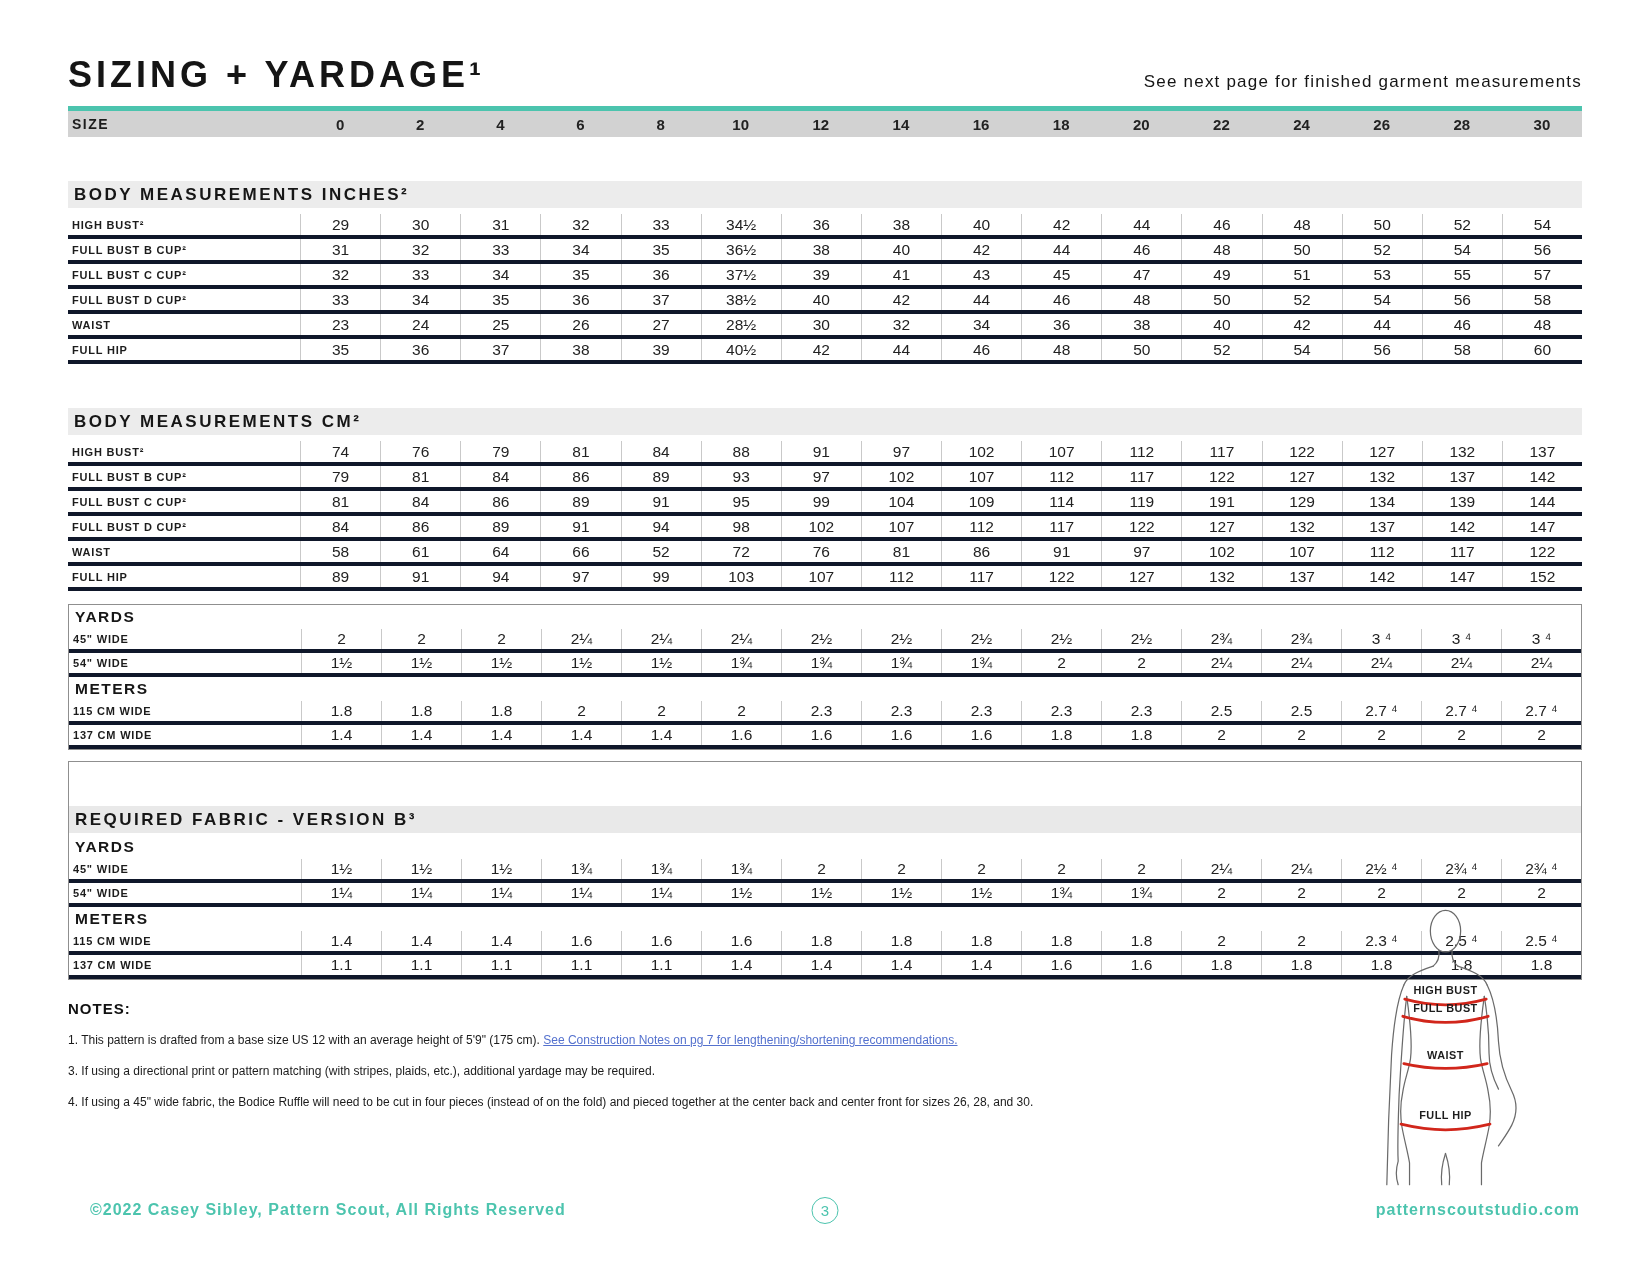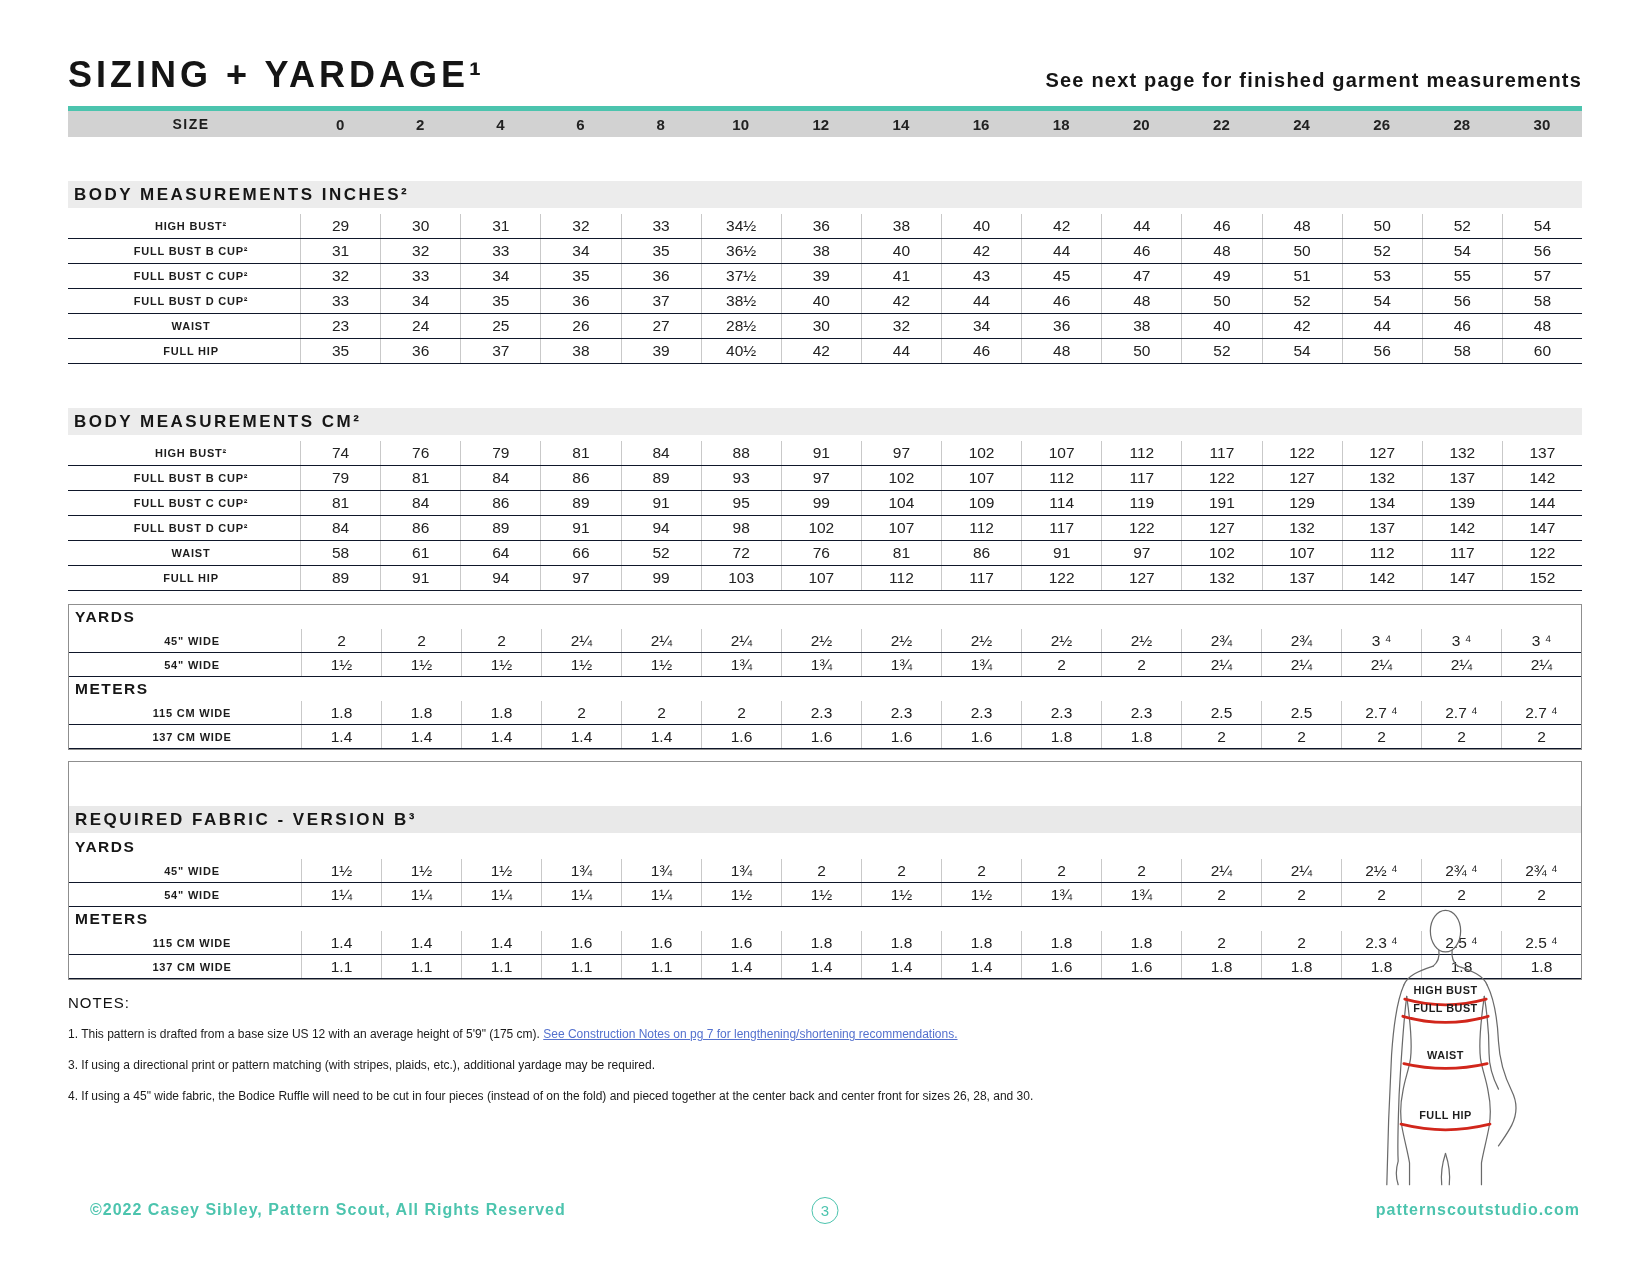--- a/index.html
+++ b/index.html
@@ -4,47 +4,47 @@
 <style>
   * { margin:0; padding:0; box-sizing:border-box; }
   html,body { background:#fff; }
   body { font-family:"Liberation Sans", sans-serif; color:#111; }
   .page { position:relative; width:1650px; height:1275px; background:#fff; overflow:hidden;
           padding:54px 68px 0 68px;border-radius:19px; }
 
   
   .header { display:flex; justify-content:space-between; align-items:flex-end; }
   .title { font-size:36px; font-weight:bold; letter-spacing:4px; color:#151515; }
-  .header-note { font-size:20px; font-weight:bold; letter-spacing:1.2px; padding-bottom:4px; color:#151515;text-align:right; }
+  .header-note { font-size:17px; font-weight:normal; letter-spacing:1.2px; padding-bottom:4px; color:#151515;text-align:right; }
   .teal-bar { height:5px; background:var(--accent-teal,#4CC4AE); margin-top:10px; }
 
   
   .trow { display:grid; grid-template-columns:232px repeat(16,1fr); align-items:center; height:25px;
-          border-bottom:1px solid #0f172a; }
-  .tlabel { padding-left:14px; font-weight:bold; font-size:11px; letter-spacing:.8px; color:#1c1c1c;text-align:center; }
+          border-bottom:4px solid #0f172a; }
+  .tlabel { padding-left:4px; font-weight:bold; font-size:11px; letter-spacing:.8px; color:#1c1c1c; }
   .tcell { text-align:center; font-size:15.5px; color:#222; border-left:1px solid #c9c9c9; height:100%;
            display:flex; align-items:center; justify-content:center; }
   .size-row { background:#d2d2d2; height:26px; border-bottom:none; }
   .size-row .tcell { border-left:none; font-weight:bold; font-size:15px; }
   .size-row .tlabel { font-size:14px; letter-spacing:1.5px; }
 
   .band { height:27px; line-height:27px; background:#ececec; font-weight:bold; font-size:17px;
           letter-spacing:2.5px; padding-left:6px; color:#161616; }
   .subheader { height:24px; line-height:24px; font-weight:bold; font-size:15.5px; letter-spacing:1.5px;
           padding-left:6px; color:#161616; }
   #tables { margin-top:8px; }
   .section { margin-bottom:13px; }
   .section .band { margin-bottom:6px;margin-top:44px; }
   .section.boxed { border:1px solid #8f8f8f; margin-bottom:11px; }
   .section.boxed .band { margin-bottom:2px; background:#e9e9e9; }
   .section.boxed .trow { height:24px; }
 
   
   .notes { width:1190px; }
-  .notes-heading { font-weight:normal; font-size:15px; letter-spacing:1px; margin-top:14px; }
+  .notes-heading { font-weight:bold; font-size:15px; letter-spacing:1px; margin-top:20px; }
   .note { font-size:12px; line-height:1.35; margin-top:15px; color:#1b1b1b; }
   .note a { color:var(--link-blue,#5471CE); text-decoration:underline; cursor:pointer; }
 
   
   .figure { position:absolute; top:905px; right:72px; width:265px; height:285px; }
   .figure .outline { stroke:#6a6a6a; fill:none; stroke-width:1.3; stroke-linecap:round; }
   .figure .mline { stroke:var(--measure-red,#D1261B); stroke-width:3; fill:none; stroke-linecap:round; }
   .figure text { font-family:"Liberation Sans", sans-serif; font-size:11.5px; font-weight:bold;
                  fill:#1d1d1d; letter-spacing:.5px; text-anchor:middle; }
 

